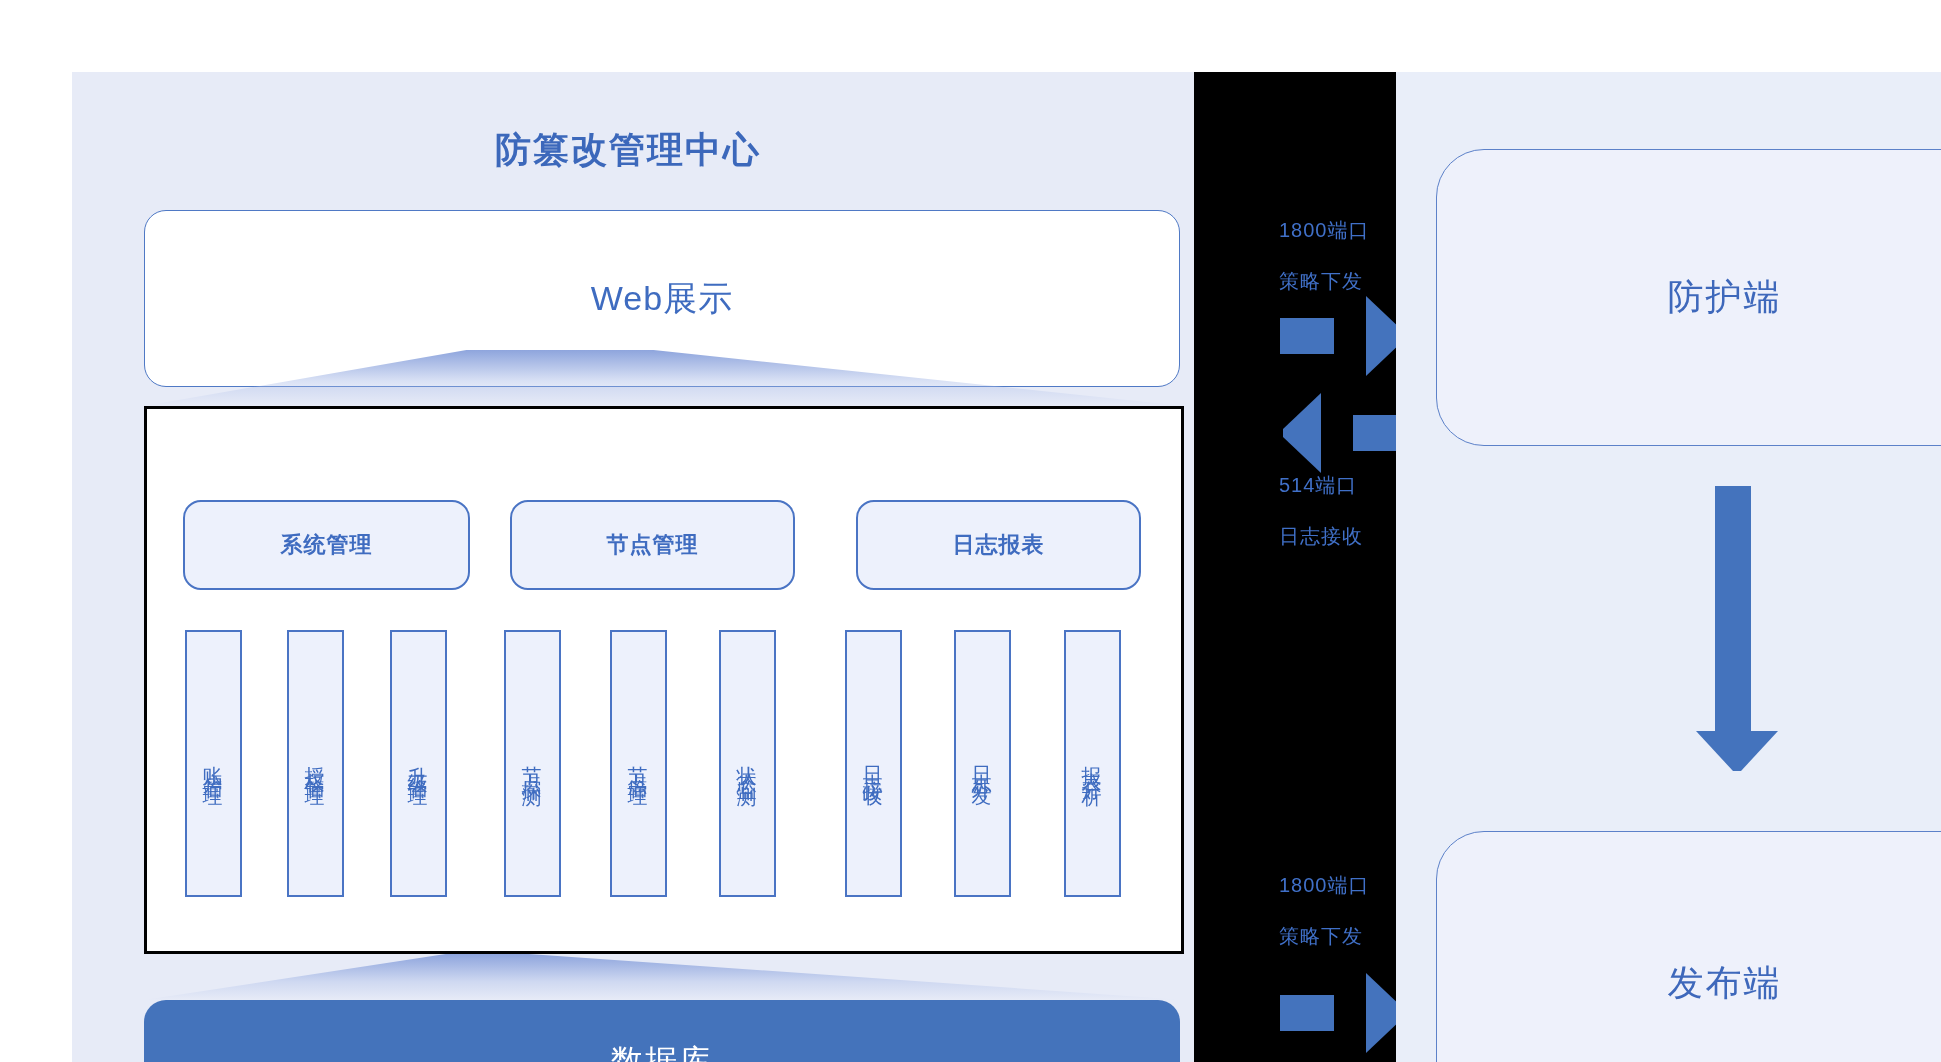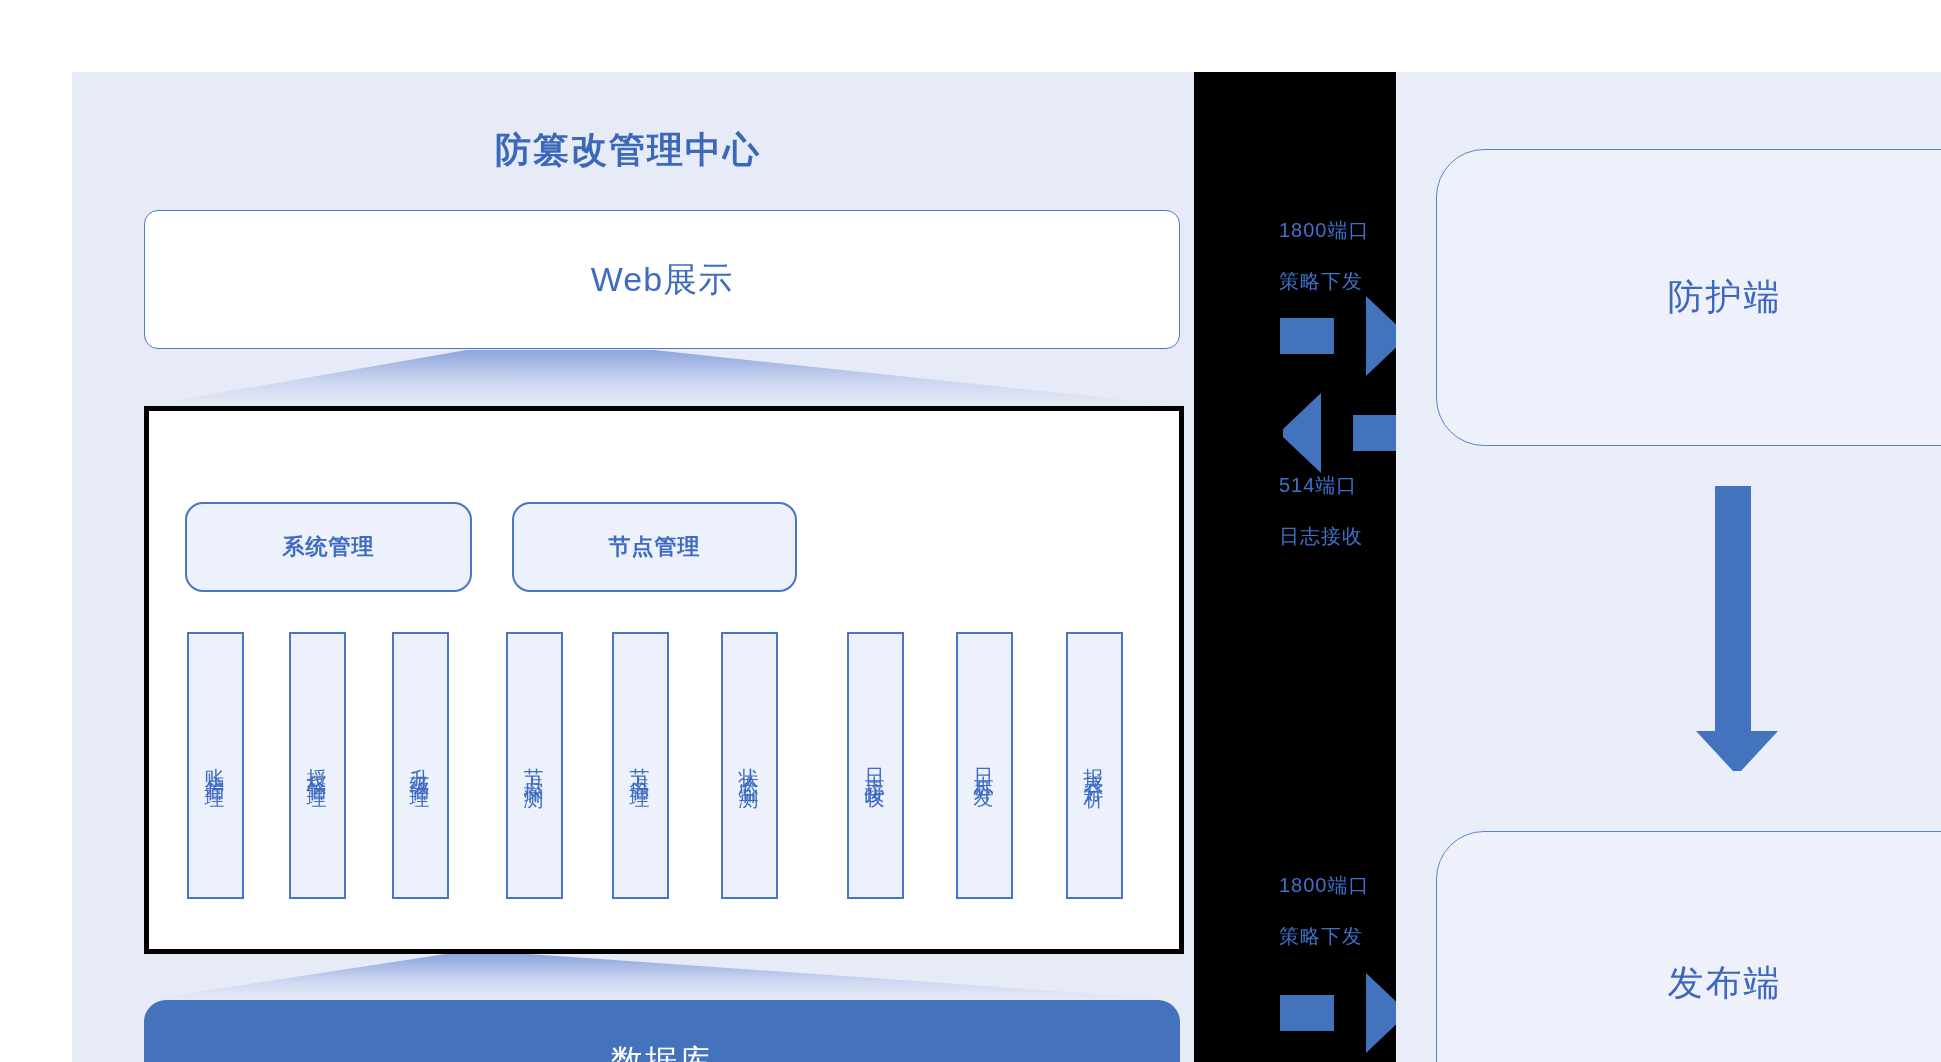--- a/index.html
+++ b/index.html
@@ -16,32 +16,32 @@
   .canvas{position:relative;width:1941px;height:1062px;}
 
   
   .left-panel{position:absolute;left:0;top:0;width:1122px;height:1062px;background:var(--left-bg);}
   .channel{position:absolute;left:1122px;top:0;width:202px;height:1062px;background:#000;}
   .right-panel{position:absolute;left:1324px;top:0;width:617px;height:1062px;background:var(--right-bg);}
 
   
   .page-title{position:absolute;left:0;top:34px;width:1080px;text-align:center;
     font-size:36px;font-weight:700;color:#3c68bb;letter-spacing:2px;}
-  .web-box{position:absolute;left:56px;top:122px;width:1036px;height:139px;background:#fff;
-    border:1px solid #4f79c5;border-radius:14px;display:flex;align-items:center;justify-content:center;
+  .web-box{position:absolute;left:56px;top:122px;width:1036px;height:177px;background:#fff;
+    border:1px solid #4f79c5;border-radius:22px;display:flex;align-items:center;justify-content:center;
     font-size:34px;font-weight:500;color:var(--accent);letter-spacing:1px;}
   .funnel{position:absolute;left:56px;width:1040px;}
   .funnel-top{top:262px;height:56px;
     background:linear-gradient(180deg,rgba(136,160,219,0.95) 0%,rgba(170,188,232,0.45) 55%,rgba(231,235,247,0) 100%);
     clip-path:polygon(31% 0,49% 0,100% 100%,0 100%);}
   .funnel-bottom{top:866px;height:46px;
     background:linear-gradient(180deg,rgba(136,160,219,0.95) 0%,rgba(170,188,232,0.40) 60%,rgba(231,235,247,0) 100%);
     clip-path:polygon(29% 0,37% 0,100% 100%,0 100%);}
   .container-box{position:absolute;left:56px;top:318px;width:1040px;height:548px;background:#fff;
-    border:5px solid #000000;}
+    border:3px solid #000000;}
   .cat-box{position:absolute;top:75px;height:90px;background:var(--box-fill);
     border:2px solid var(--border-blue);border-radius:18px;display:flex;align-items:center;justify-content:center;
     font-size:22px;font-weight:600;color:var(--accent);letter-spacing:1px;}
   .cat-1{left:20px;width:287px;}
   .cat-2{left:347px;width:285px;}
   .cat-3{left:693px;width:285px;}
   .v-box{position:absolute;top:205px;width:57px;height:267px;background:var(--box-fill);
     border:2px solid var(--border-blue);display:flex;align-items:center;justify-content:center;
     writing-mode:vertical-rl;text-orientation:upright;
     font-size:20px;font-weight:500;color:var(--accent);letter-spacing:7px;}
@@ -90,20 +90,21 @@
 
     <div class="web-box">
       <span>Web展示</span>
     </div>
 
     <div class="funnel funnel-top"></div>
 
     <div class="container-box">
       <div class="cat-box cat-1">系统管理</div>
       <div class="cat-box cat-2">节点管理</div>
+      <div class="cat-box cat-3">日志报表</div>
 
       <div class="v-box v-1">账户管理</div>
       <div class="v-box v-2">授权管理</div>
       <div class="v-box v-3">升级管理</div>
 
       <div class="v-box v-4">节点探测</div>
       <div class="v-box v-5">节点管理</div>
       <div class="v-box v-6">状态监测</div>
 
       <div class="v-box v-7">日志接收</div>

